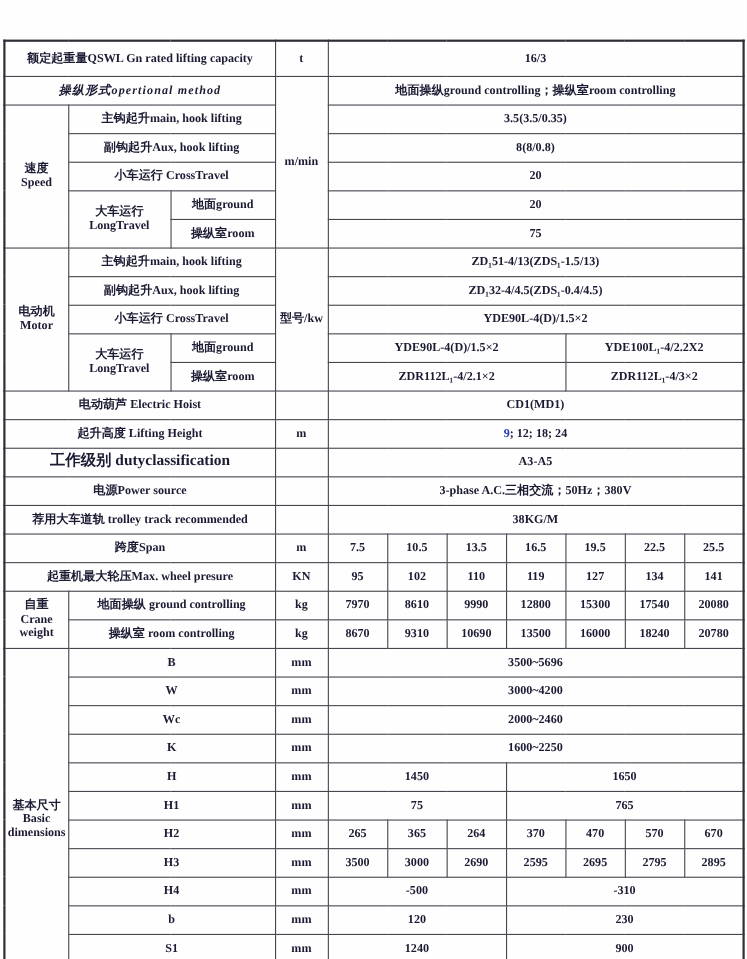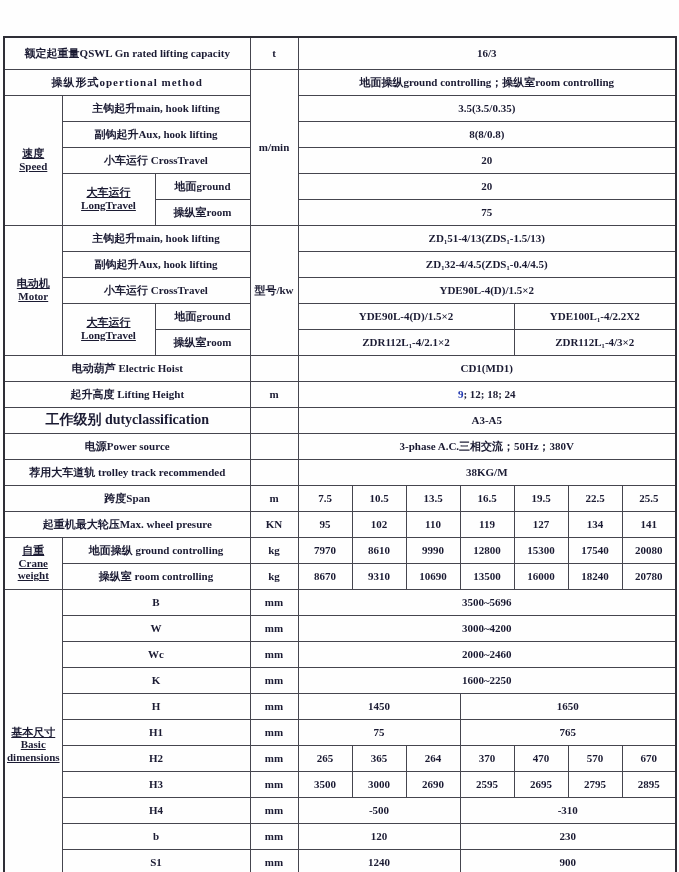--- a/index.html
+++ b/index.html
@@ -19,23 +19,23 @@
     border:1px solid #45454e;
     text-align:center;
     vertical-align:middle;
     padding:0 2px;
     overflow:hidden;
     line-height:1.15;
   }
   table.spec{border:2px solid #2e2e36;}
   tr{height:26px;}
   tr.r1{height:32px;}
-  .grp{white-space:pre-line;text-decoration:underline;}
+  .grp{white-space:pre-line;}
   .small{font-size:14px;}
-  .ls{letter-spacing:1px;}
+  .ls{letter-spacing:1px;font-style:italic;}
   .hl{color:#2238b0;}
 </style>
 </head>
 <body>
 
 <div class="sheet">
 <table class="spec">
   <colgroup>
     <col style="width:58px">
         <col style="width:93px">

